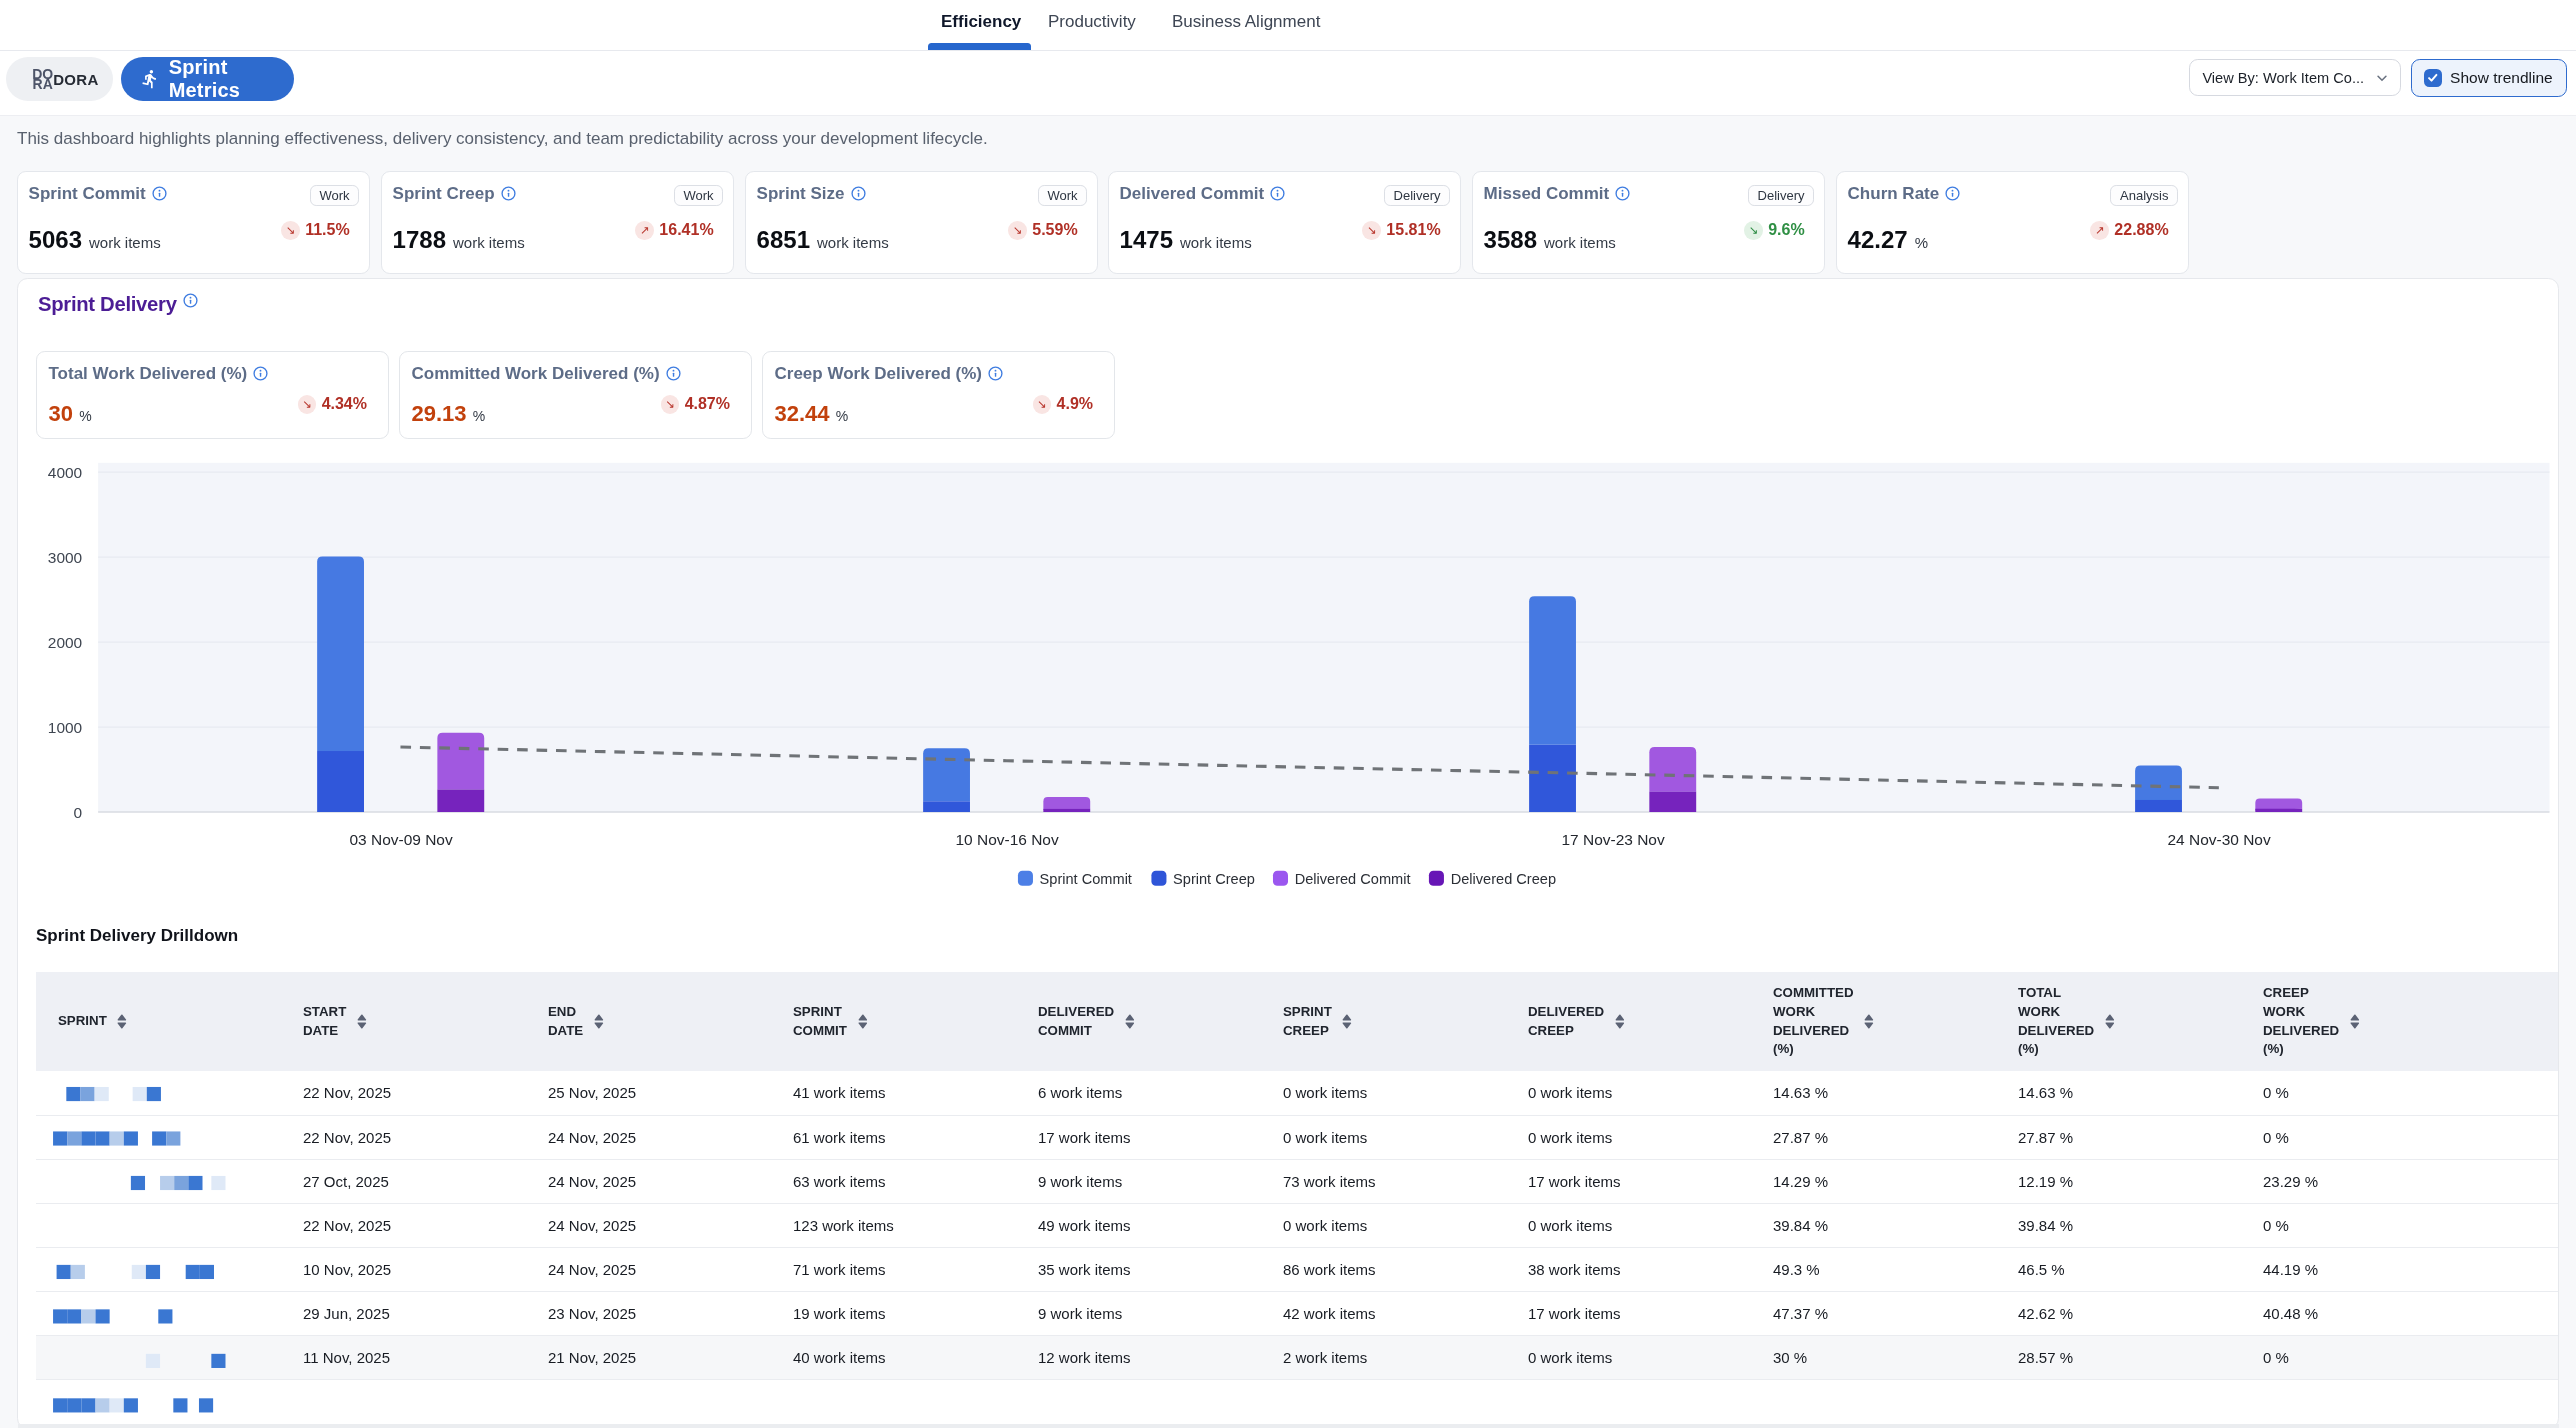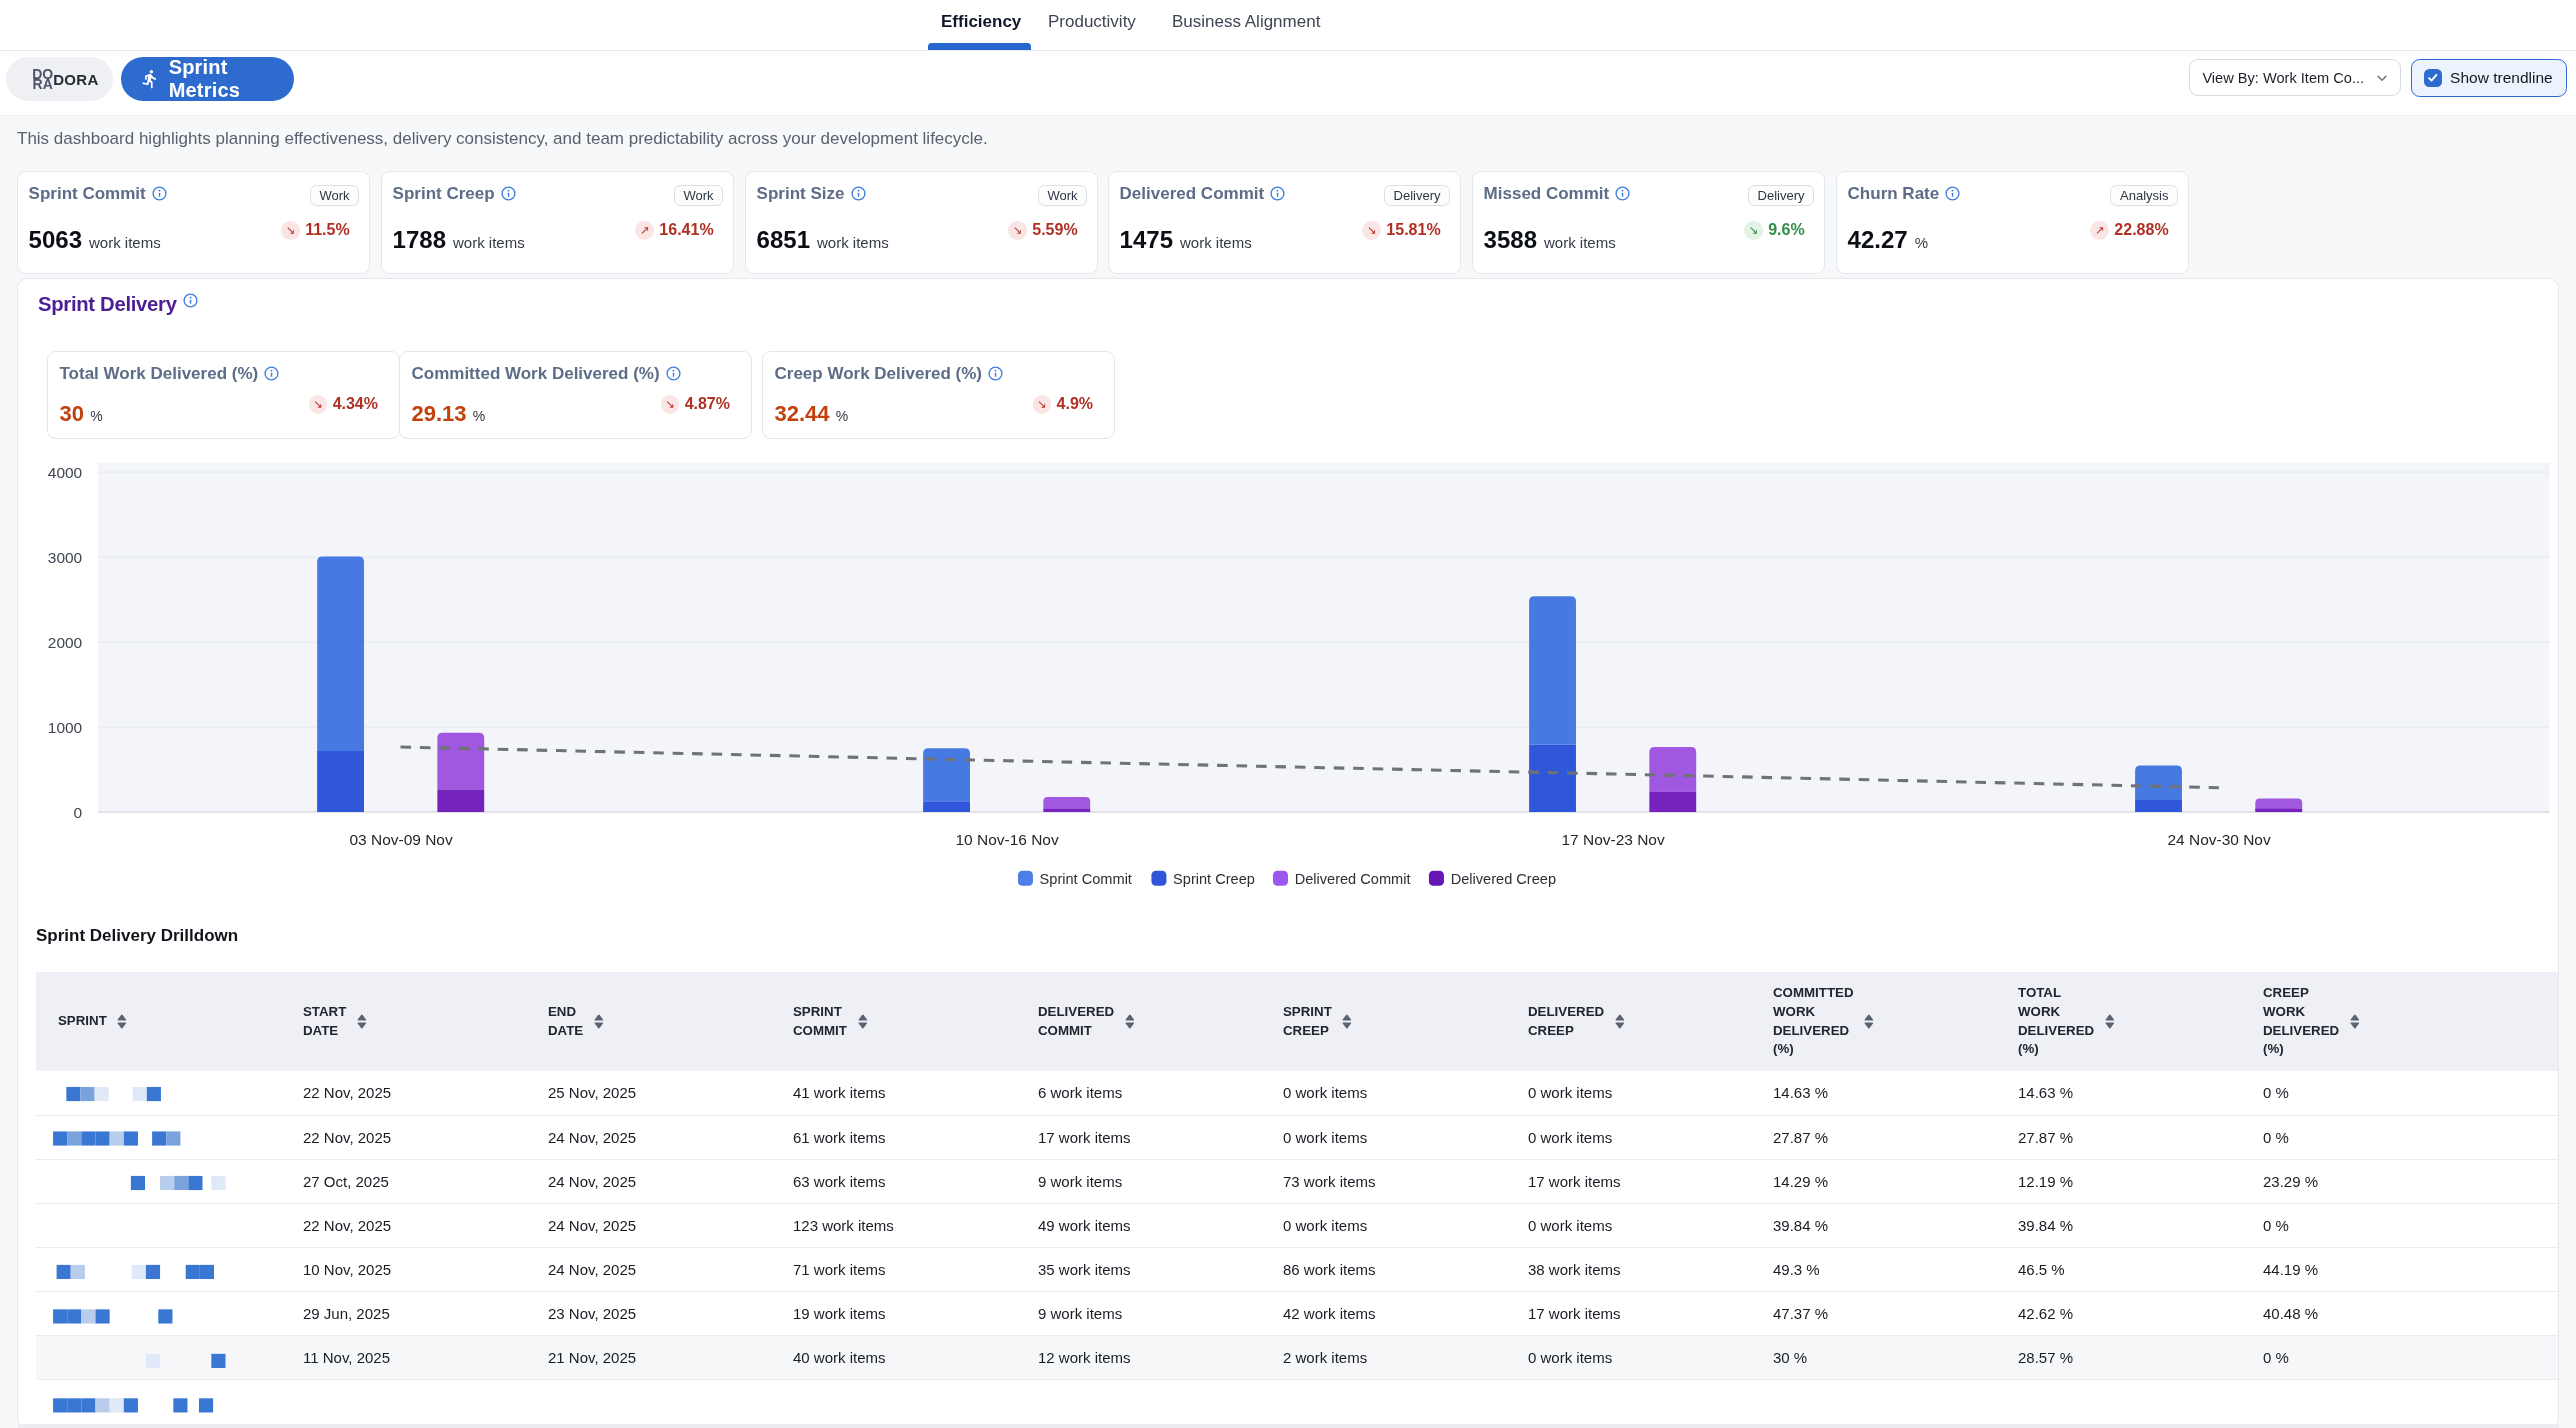--- a/index.html
+++ b/index.html
@@ -172,21 +172,21 @@
         <span class="cic red">↗</span>
         <span class="pct red">22.88%</span>
       </div>
 </div>
 <div class="bigcard"></div>
 <div class="sdt" style="left:38px;top:293px;position:absolute">Sprint Delivery<svg style="margin-left:6.2px" width="15" height="15" viewBox="0 0 18 18">
         <circle cx="9" cy="9" r="7.7" fill="none" stroke="#3e7ce0" stroke-width="1.6"></circle>
         <rect x="8.2" y="8" width="1.7" height="5" rx="0.8" fill="#3e7ce0"></rect>
         <circle cx="9" cy="5.6" r="1.1" fill="#3e7ce0"></circle>
       </svg></div>
-<div class="scard" style="left:47px;top:351px">
+<div class="scard" style="left:36px;top:351px">
 <div class="mtitle" style="top:11.5px;left:11.5px">Total Work Delivered (%)<svg style="margin-left:6.2px" width="15" height="15" viewBox="0 0 18 18">
           <circle cx="9" cy="9" r="7.7" fill="none" stroke="#3e7ce0" stroke-width="1.6"></circle>
           <rect x="8.2" y="8" width="1.7" height="5" rx="0.8" fill="#3e7ce0"></rect>
           <circle cx="9" cy="5.6" r="1.1" fill="#3e7ce0"></circle>
         </svg></div>
 <div class="svrow">
         <span class="sval">30</span>
         <span class="sunit">%</span>
       </div>
 <div class="schg">

